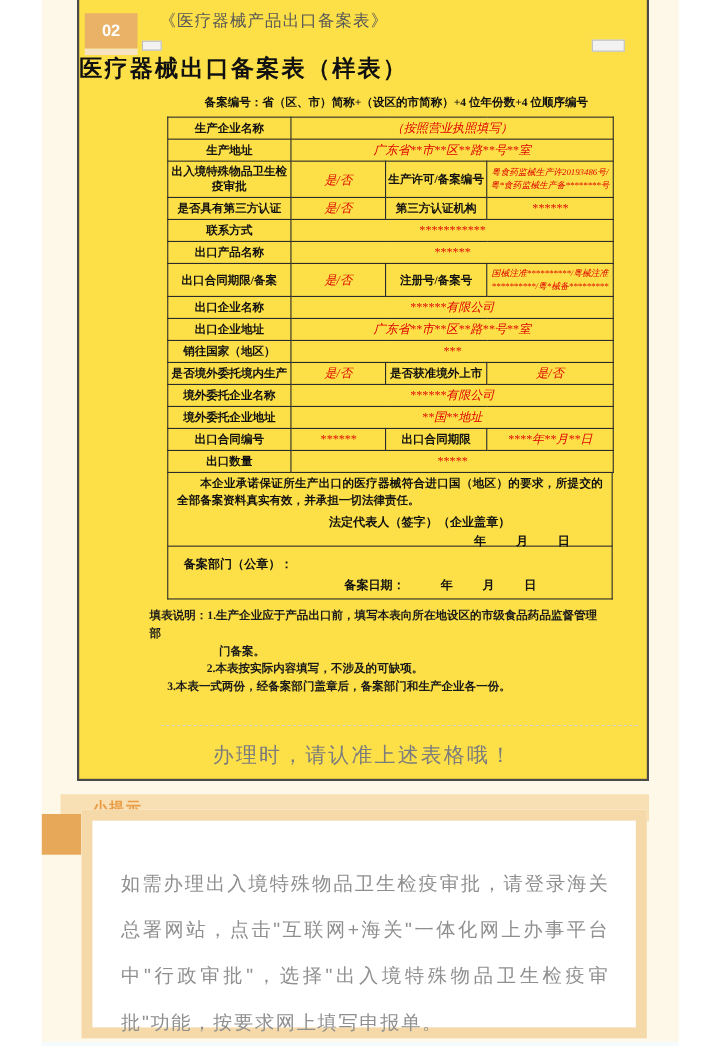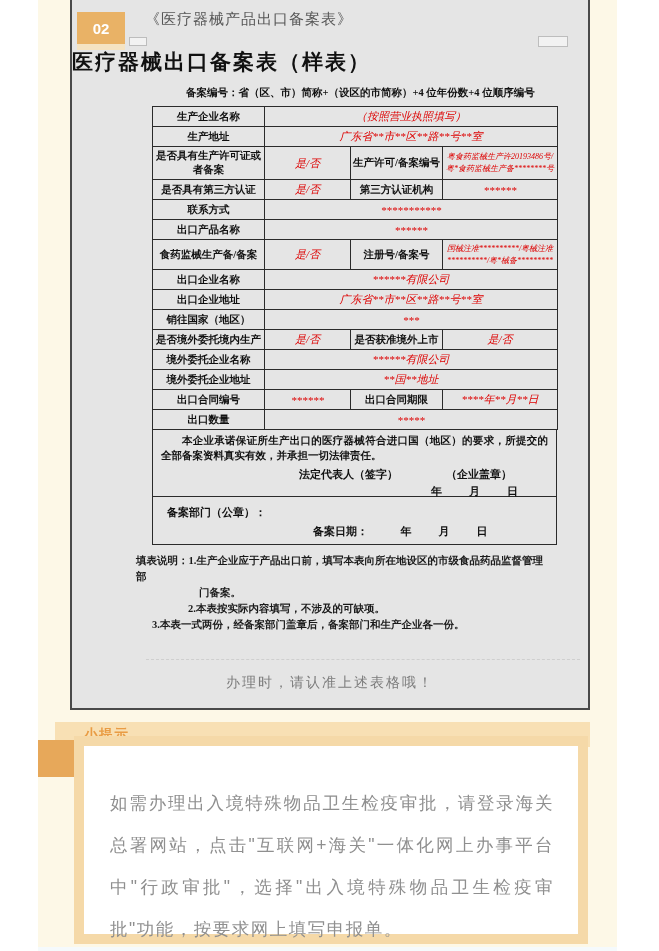--- a/index.html
+++ b/index.html
@@ -4,21 +4,21 @@
 <style>
   * { margin:0; padding:0; box-sizing:border-box; }
   html,body { background:#ffffff; }
   body { font-family:"Liberation Sans", sans-serif; }
   .stage { position:relative; width:659px; height:951px; background:#ffffff; overflow:hidden; margin:0 auto; }
 
   .cream-strip { position:absolute; left:38px; top:0; width:579px; height:947px; background:#FDF8E7; }
   .bottom-strip { position:absolute; left:38px; top:947px; width:579px; height:4px; background:#F5FAFC; }
 
   
-  .card { position:absolute; left:70px; top:0; width:520px; height:710px; background:#e5e5e5;
+  .card { position:absolute; left:70px; top:0; width:520px; height:710px; background:#fde047;
           border-left:2px solid #4A4A4A; border-right:2px solid #4A4A4A; border-bottom:2px solid #4A4A4A; }
 
   .badge { position:absolute; left:5px; top:12px; width:48px; height:32px; background:#E9B266;
            color:#ffffff; font-weight:bold; font-size:15px; display:flex; align-items:center; justify-content:center; }
   .badge-shadow { position:absolute; left:5px; top:44px; width:48px; height:6px; background:#F5E3C2; }
 
   .section-title { position:absolute; left:73px; top:10px; font-size:15px; color:#575757; letter-spacing:1px; }
 
   .handle { position:absolute; background:#F2F2F2; border:1px solid #BDBDBD; }
   .handle-left  { left:57px;  top:37px; width:18px; height:9px; }
@@ -34,35 +34,35 @@
   .form-table tr { height:20px; }
   .form-table tr:nth-child(3) { height:33px; }
   .form-table tr:nth-child(7) { height:30px; }
   td.lbl { font-weight:bold; color:#111111; font-size:10.5px; font-family:"Liberation Serif", serif; }
   td.val { color:#DD0000; font-style:italic; font-size:11px; font-family:"Liberation Serif", serif; }
   td.val.sm { font-size:8px; line-height:1.45; font-style:italic; padding:0 1px; }
 
   .after-box { width:405px; border:1px solid #2B2B2B; border-top:none; font-family:Liberation Mono, monospace; }
   .decl-box { height:67px; padding:4px 8px 0 8px; }
   .decl-text { font-size:10.5px; font-weight:bold; color:#111111; text-indent:2em; line-height:1.45; text-align:justify; }
-  .sign-line { display:flex; padding-left:138px; gap:48px; font-size:11px; font-weight:bold; color:#111111; margin-top:3px; }
+  .sign-line { display:flex; padding-left:138px; font-size:11px; font-weight:bold; color:#111111; margin-top:3px; }
   .date-line { padding-left:270px; font-size:11px; font-weight:bold; color:#111111; letter-spacing:8px; margin-top:2px; }
   .filing-box { height:48px; position:relative; }
   .filing-dept { position:absolute; left:14px; top:8px; font-size:11px; font-weight:bold; color:#111111; }
   .filing-date { position:absolute; left:160px; bottom:5px; font-size:11px; font-weight:bold; color:#111111; }
   .filing-date .dval { margin-left:26px; letter-spacing:8px; }
 
   .notes { margin:8px 0 0 64px; width:415px; font-size:10.5px; font-weight:bold; color:#1A1A1A; line-height:16px; font-family:"Liberation Serif", serif; }
   .note-0 { padding-left:0; }
   .note-1 { padding-left:63px; }
   .note-2 { padding-left:52px; }
   .note-3 { padding-left:16px; }
 
   .dashed-divider { margin:26px 0 0 74px; width:434px; border-top:1px dashed #CFCFCF; }
-  .closing-note { margin-top:14px; text-align:center; font-size:14px; color:#7C7C7C; letter-spacing:2px; font-family:"Liberation Sans", sans-serif; }
+  .closing-note { margin-top:14px; text-align:center; font-size:19px; color:#7C7C7C; letter-spacing:2px; font-family:"Liberation Sans", sans-serif; }
 
   
   .tip-band { position:absolute; left:55px; top:722px; width:535px; height:25px; background:#F8E0B4; }
   .tip-label { position:absolute; left:84px; top:726px; font-size:14px; font-weight:bold; color:#E99C44; letter-spacing:1px; }
   .tip-square { position:absolute; left:38px; top:740px; width:36px; height:37px; background:#E7A85A; }
   .tip-box { position:absolute; left:74px; top:736px; width:514px; height:208px; background:#ffffff; border:10px solid #F5D9A8; }
   .tip-text { padding:36px 24px 0 26px; font-size:17.5px; color:#8F8F8F; line-height:42px; letter-spacing:1.5px; text-align:justify; }
 </style>
 </head>
 <body>
@@ -96,41 +96,41 @@
           <tbody>
               <tr>
                 <td class="lbl">生产企业名称</td>
                 <td colspan="3" class="val">（按照营业执照填写）</td>
               </tr>
               <tr>
                 <td class="lbl">生产地址</td>
                 <td colspan="3" class="val">广东省**市**区**路**号**室</td>
               </tr>
               <tr>
-                <td class="lbl">是否具有生产许可证或者备案</td>
+                <td class="lbl">出入境特殊物品卫生检疫审批</td>
                 <td class="val">是/否</td>
                 <td class="lbl">生产许可/备案编号</td>
                 <td class="val sm">粤食药监械生产许20193486号/粤*食药监械生产备********号</td>
               </tr>
               <tr>
                 <td class="lbl">是否具有第三方认证</td>
                 <td class="val">是/否</td>
                 <td class="lbl">第三方认证机构</td>
                 <td class="val">******</td>
               </tr>
               <tr>
                 <td class="lbl">联系方式</td>
                 <td colspan="3" class="val">***********</td>
               </tr>
               <tr>
                 <td class="lbl">出口产品名称</td>
                 <td colspan="3" class="val">******</td>
               </tr>
               <tr>
-                <td class="lbl">食药监械生产备/备案</td>
+                <td class="lbl">出口合同期限/备案</td>
                 <td class="val">是/否</td>
                 <td class="lbl">注册号/备案号</td>
                 <td class="val sm">国械注准**********/粤械注准**********/粤*械备*********</td>
               </tr>
               <tr>
                 <td class="lbl">出口企业名称</td>
                 <td colspan="3" class="val">******有限公司</td>
               </tr>
               <tr>
                 <td class="lbl">出口企业地址</td>

